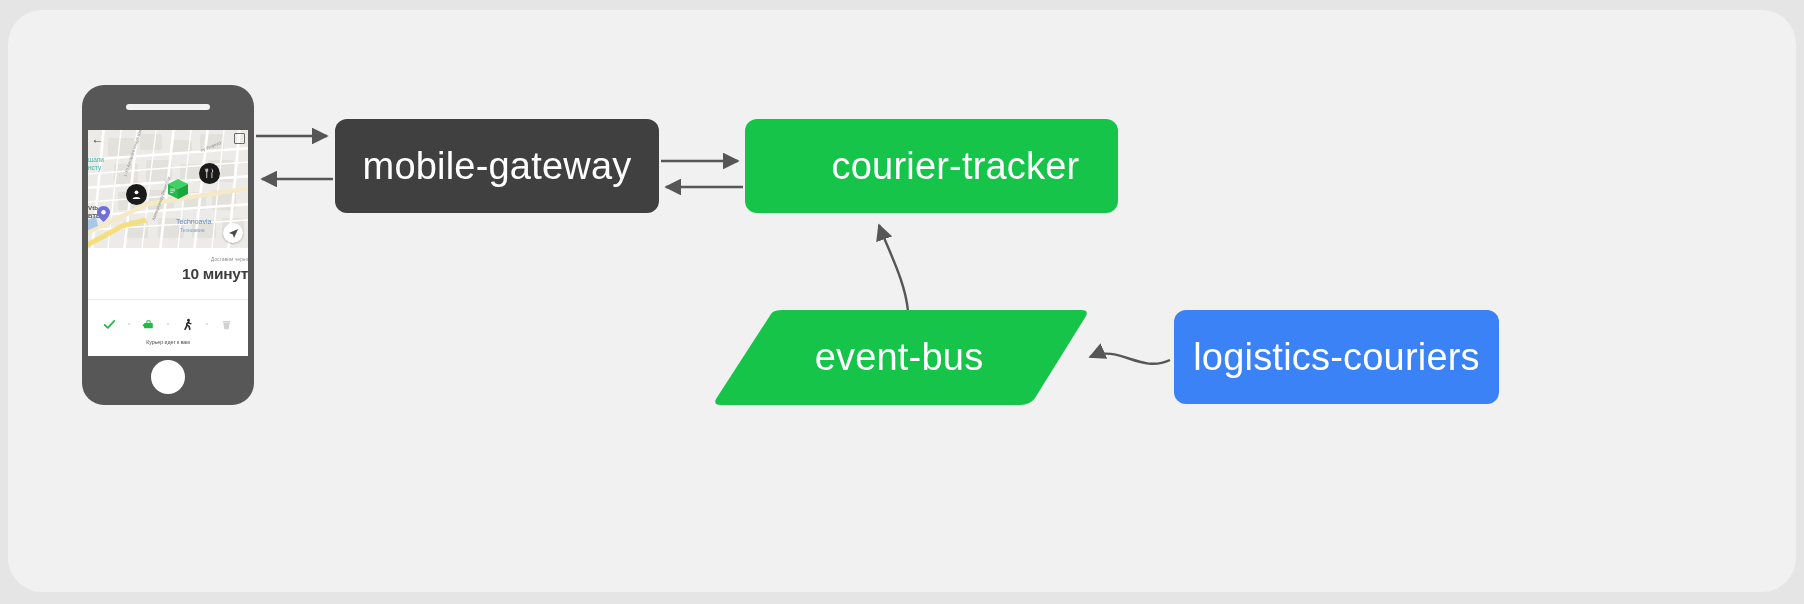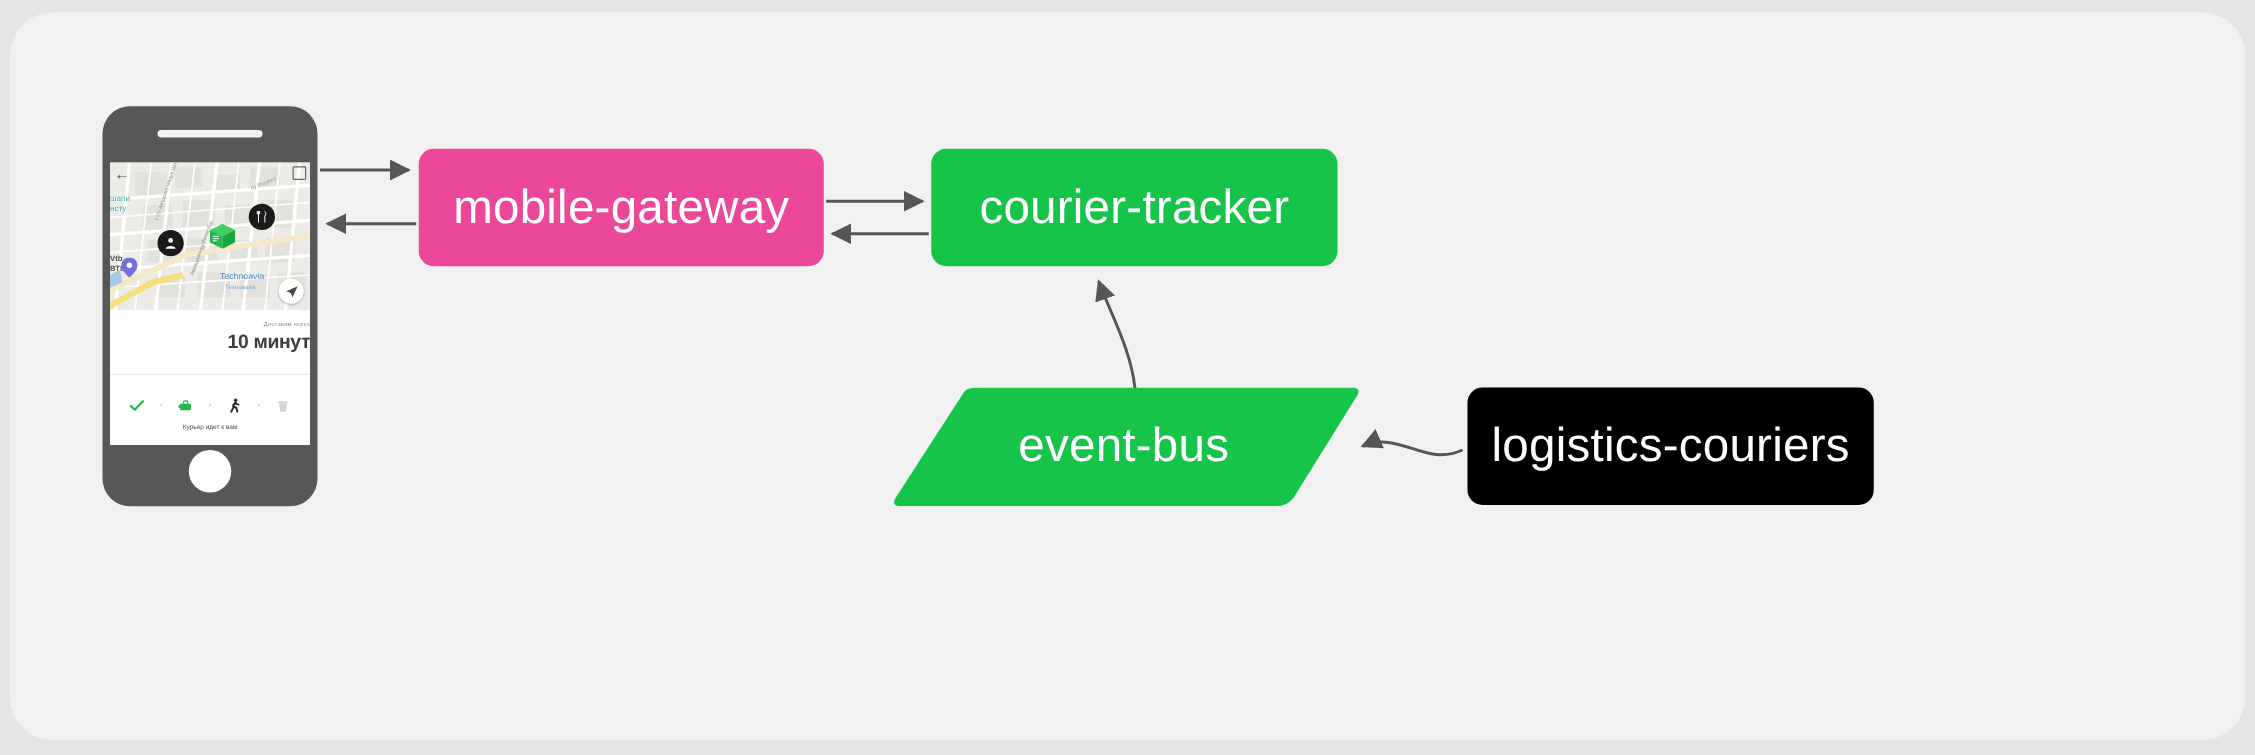--- a/index.html
+++ b/index.html
@@ -63,20 +63,21 @@
     width: 324px;
     height: 94px;
     font-size: 38px;
   }
   #node-courier-tracker {
     left: 745px;
     top: 119px;
     width: 325px;
     height: 94px;
     font-size: 38px;
+    padding-left: 48px;
   }
   #node-logistics-couriers {
     left: 1174px;
     top: 310px;
     width: 325px;
     height: 94px;
     font-size: 38px;
   }
 
   
@@ -366,37 +367,37 @@
 
     <g>
       <path d="M 908 311 C 905 280 888 250 879 225" fill="none" stroke="#565656" stroke-width="2.4" marker-end="url(#arrow)"></path>
     </g>
 
     <g>
       <path d="M 1170 360 C 1140 374 1120 344 1090 357" fill="none" stroke="#565656" stroke-width="2.4" marker-end="url(#arrow)"></path>
     </g>
   </svg>
 
-  <div class="node node-rect" id="node-mobile-gateway" style="background:#ec4899;align-items:center;">
+  <div class="node node-rect" id="node-mobile-gateway" style="background:#404040;align-items:center;">
     <span>mobile-gateway</span>
   </div>
 
   <div class="node node-rect" id="node-courier-tracker" style="background:#16c44a;">
     <span>courier-tracker</span>
   </div>
 
   <div class="node" id="node-event-bus">
     <svg class="para-shape" viewBox="0 0 376 95" preserveAspectRatio="none" xmlns="http://www.w3.org/2000/svg">
       <path d="M 58 4 Q 60 0 70 0 L 368 0 Q 376 0 373 6 L 322 88
                Q 317 95 307 95 L 8 95 Q 0 95 3 89 Z" fill="#16c44a"></path>
     </svg>
     <span class="para-label">event-bus</span>
   </div>
 
-  <div class="node node-rect" id="node-logistics-couriers" style="background:#000000;text-align:right;">
+  <div class="node node-rect" id="node-logistics-couriers" style="background:#3b82f6;text-align:right;">
     <span>logistics-couriers</span>
   </div>
 
   <div id="phone">
     <div id="phone-speaker"></div>
     <div id="phone-home"></div>
 
     <div id="phone-screen">
 
       <div id="map">

